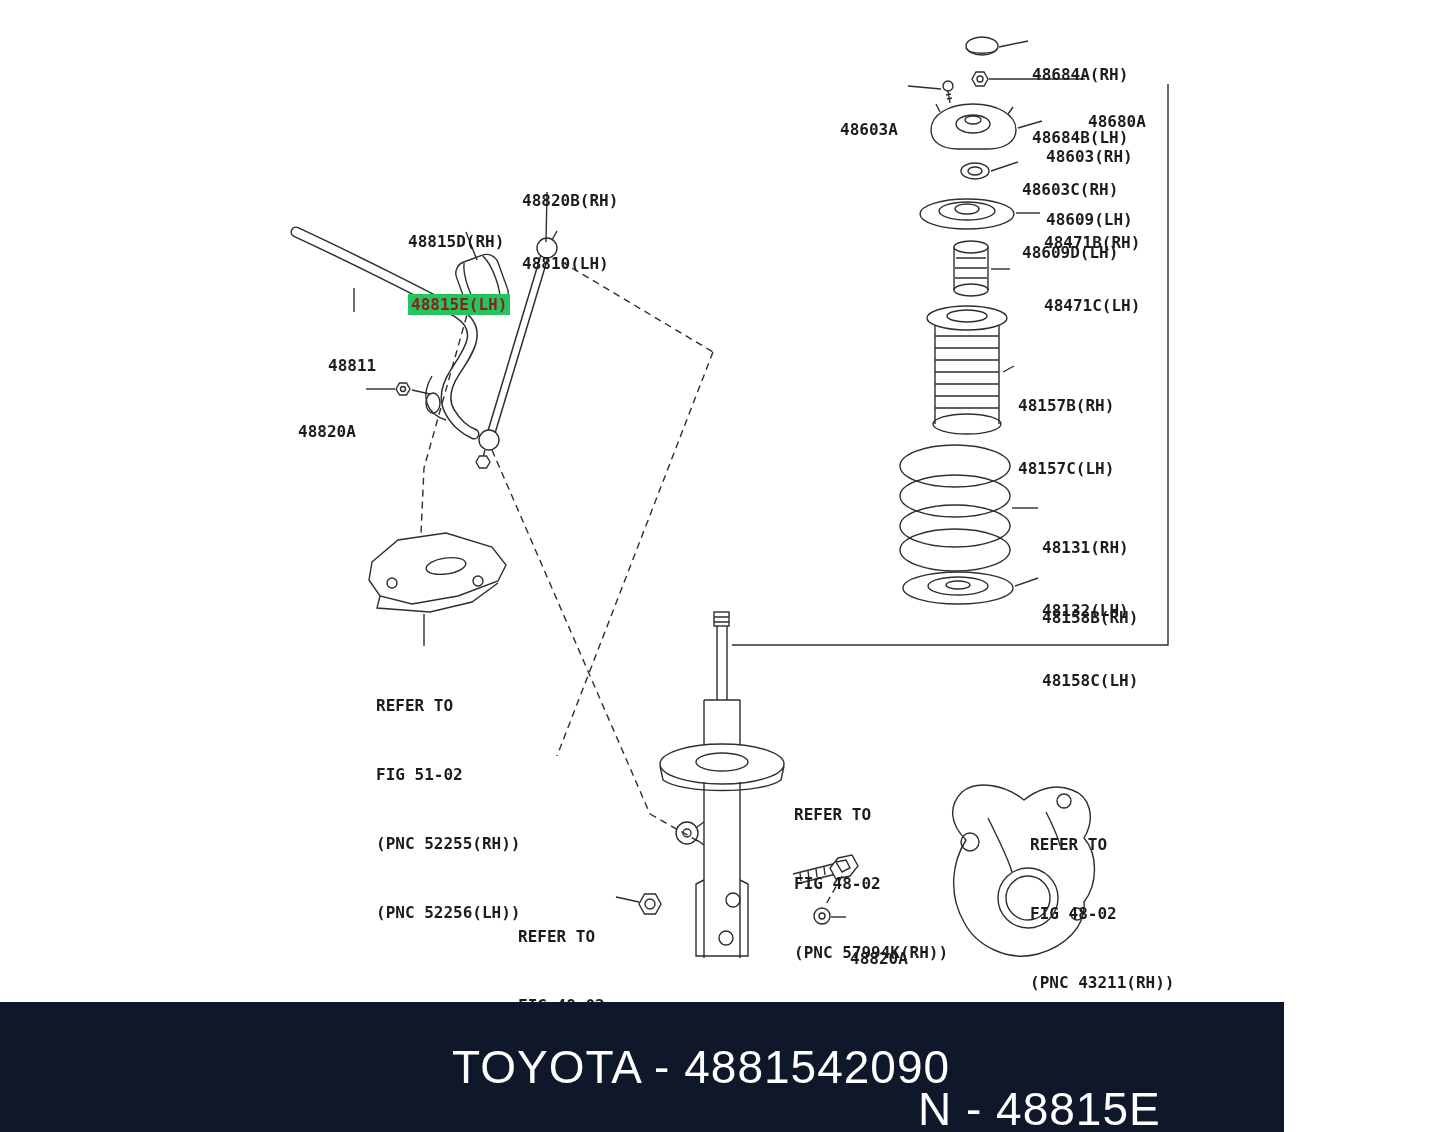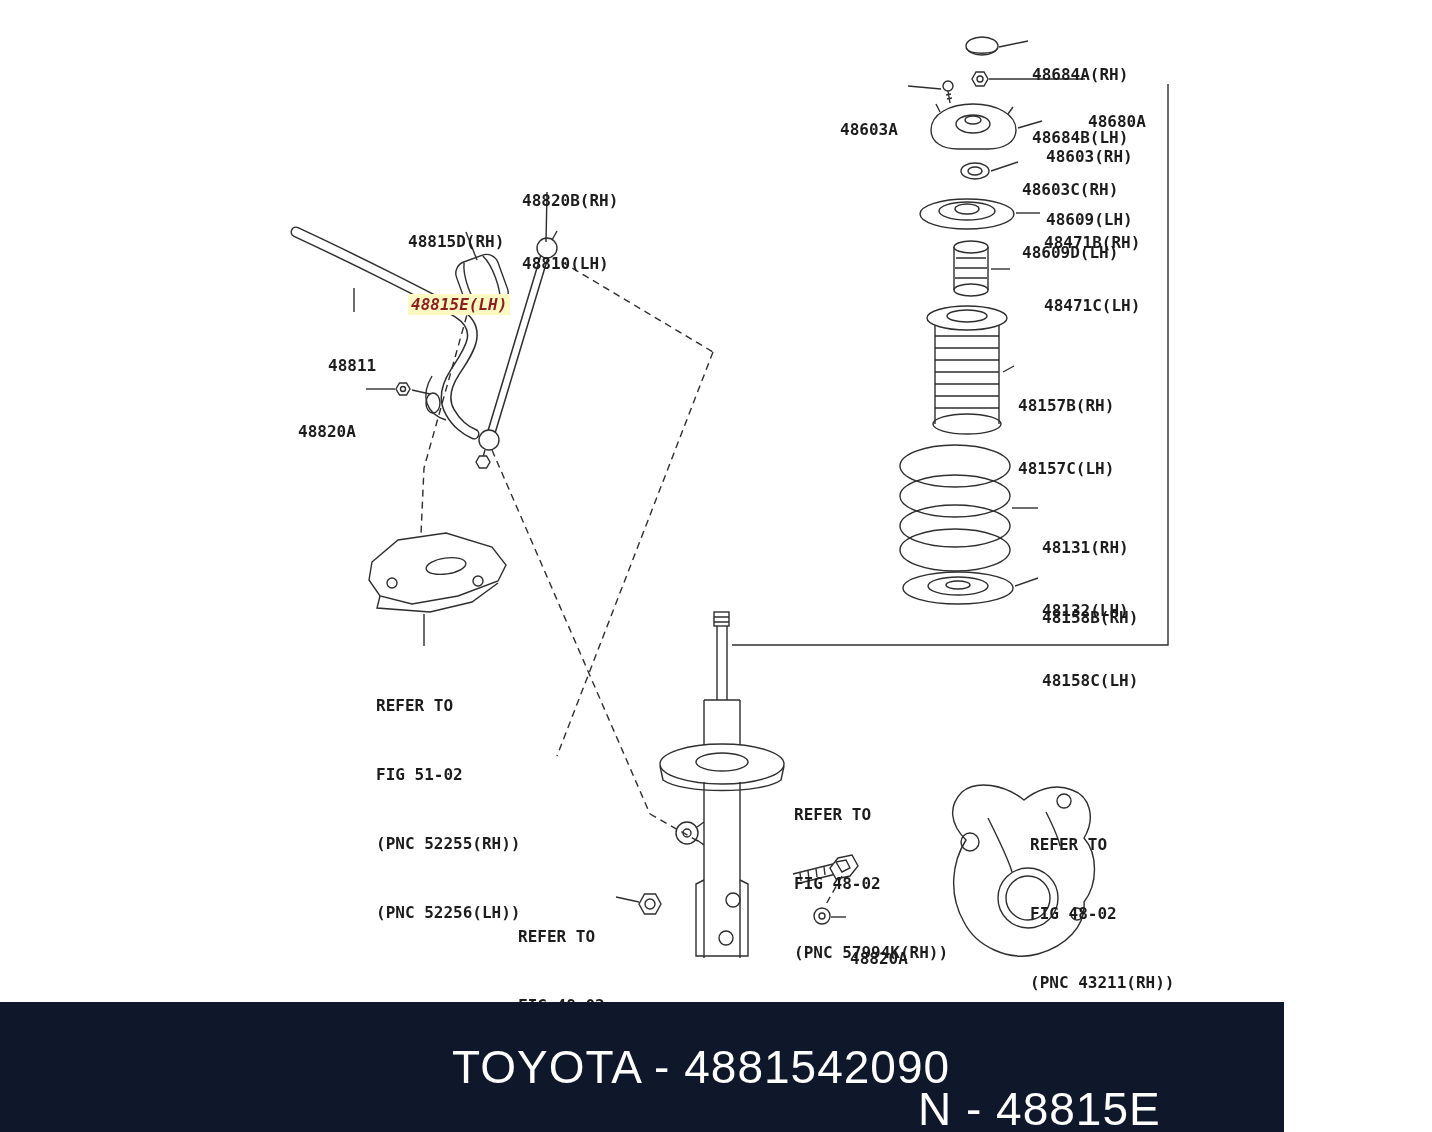--- a/index.html
+++ b/index.html
@@ -3,21 +3,21 @@
 <meta charset="utf-8">
 <style>
   * { margin:0; padding:0; box-sizing:border-box; }
   html,body { width:1432px; height:1132px; background:#ffffff; }
   .stage { position:relative; width:1284px; height:1132px; background:#ffffff; overflow:hidden;
            font-family:"DejaVu Sans Mono", monospace; }
   svg.art { position:absolute; left:0; top:0; }
   .lbl { position:absolute; font:bold 16px/21px "DejaVu Sans Mono", monospace;
          color:#1c1c1c; white-space:pre; }
   .lbl.refer { line-height:23px; }
-  .lbl .hl { display:inline-block; background:#fef9c3; color:#8a1f1f; padding:0 3px;font-style:italic; }
+  .lbl .hl { display:inline-block; background:#22c55e; color:#8a1f1f; padding:0 3px; }
   .code { position:absolute; font:14px "DejaVu Sans Mono", monospace; color:#c2410c; }
   .footer { position:absolute; left:0; top:1002px; width:1432px; height:130px; background:#0f172a; }
   .ft { position:absolute; top:50%; transform:translateY(-50%);
         font-family:"Liberation Sans", sans-serif; font-size:46px; letter-spacing:1px; color:#ffffff; }
   .ft1 { left:452px; }
   .ft2 { left:918px;margin-top:42px; }
 </style>
 </head>
 <body>
 

